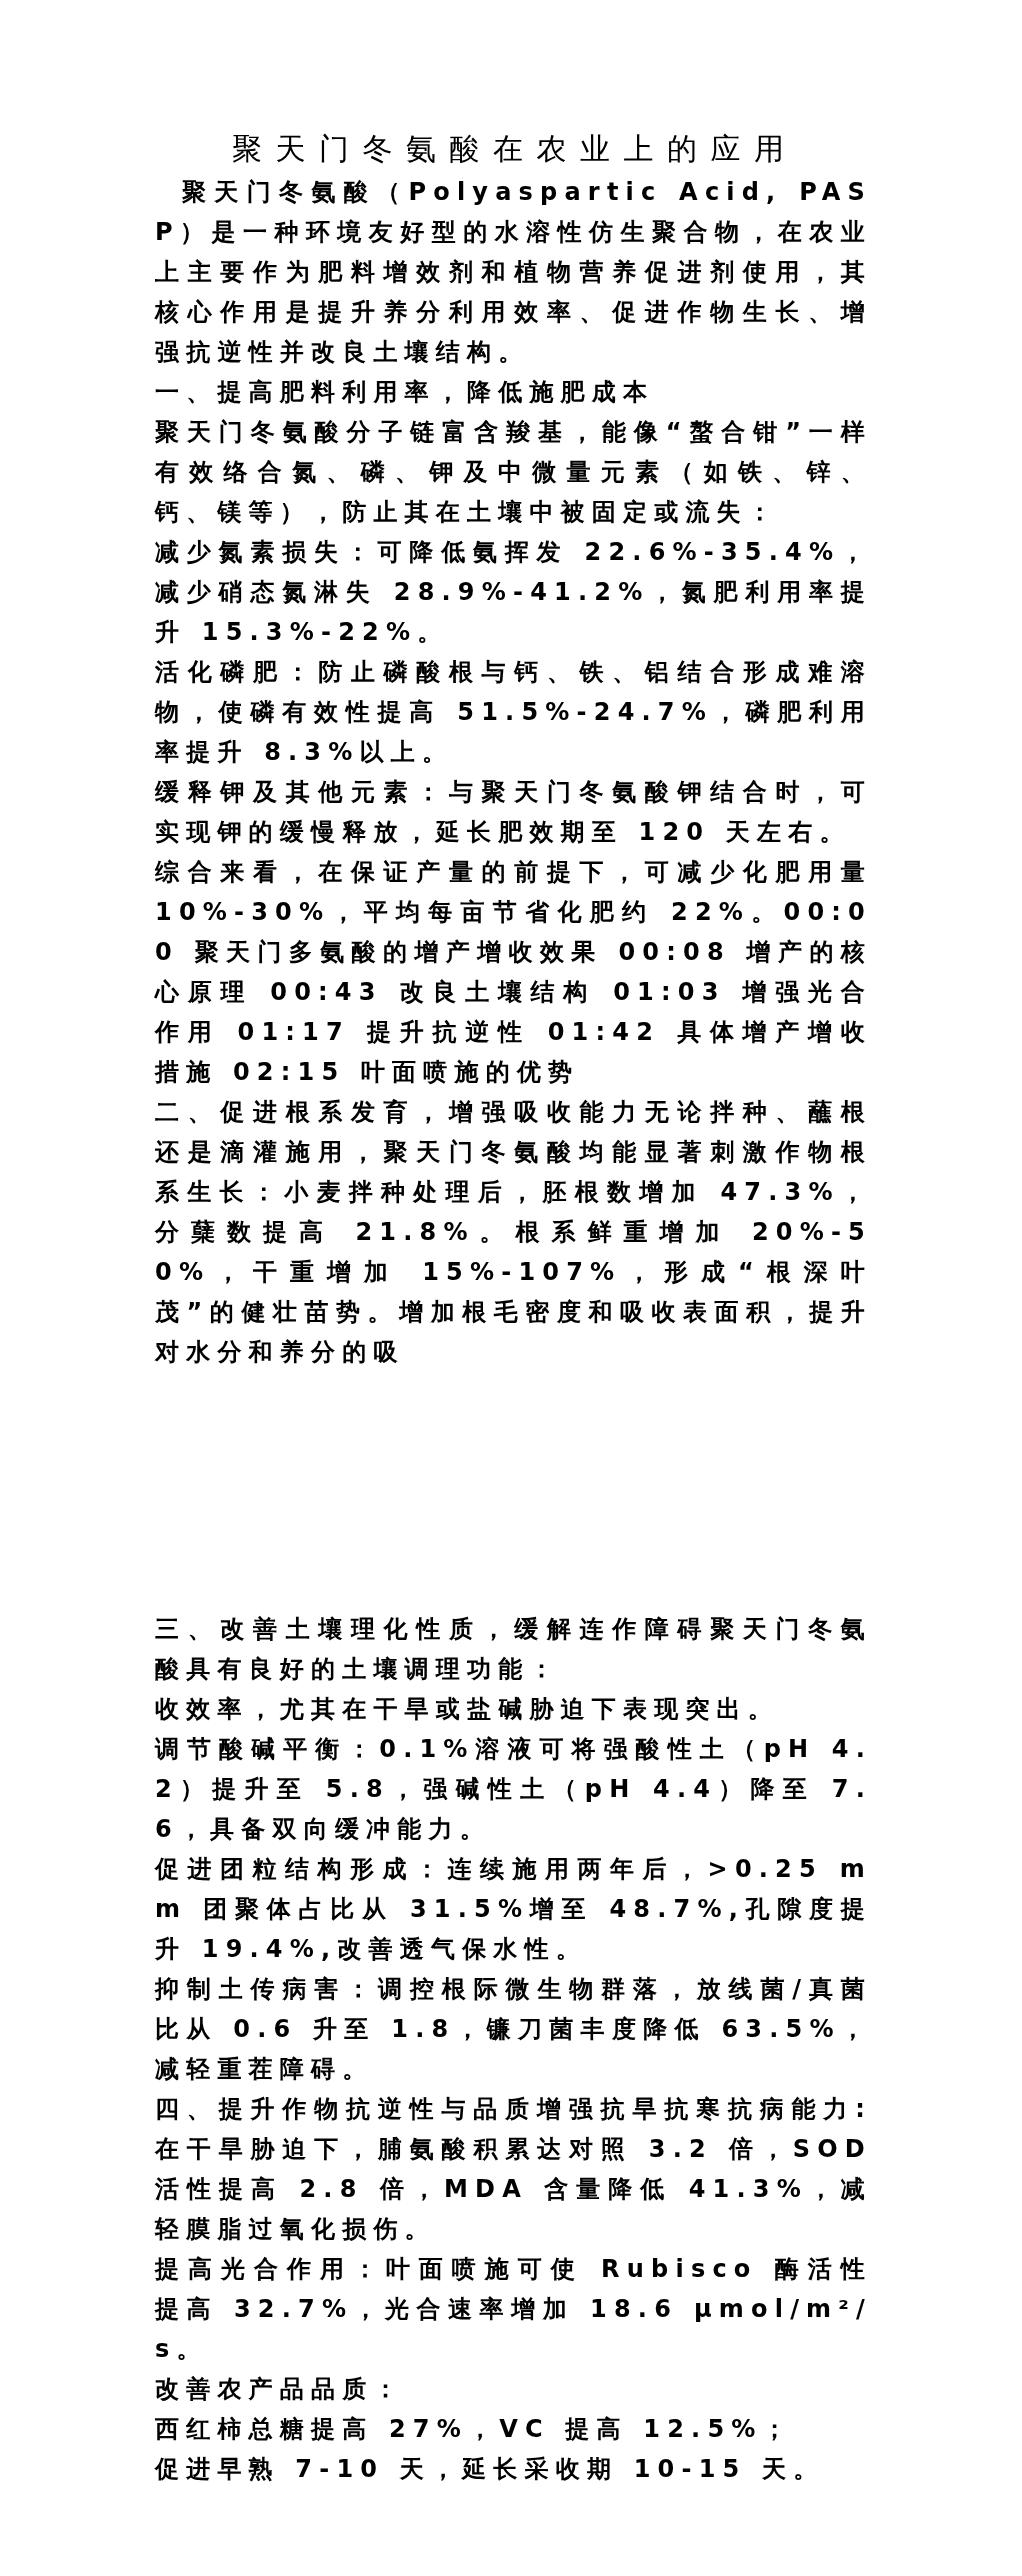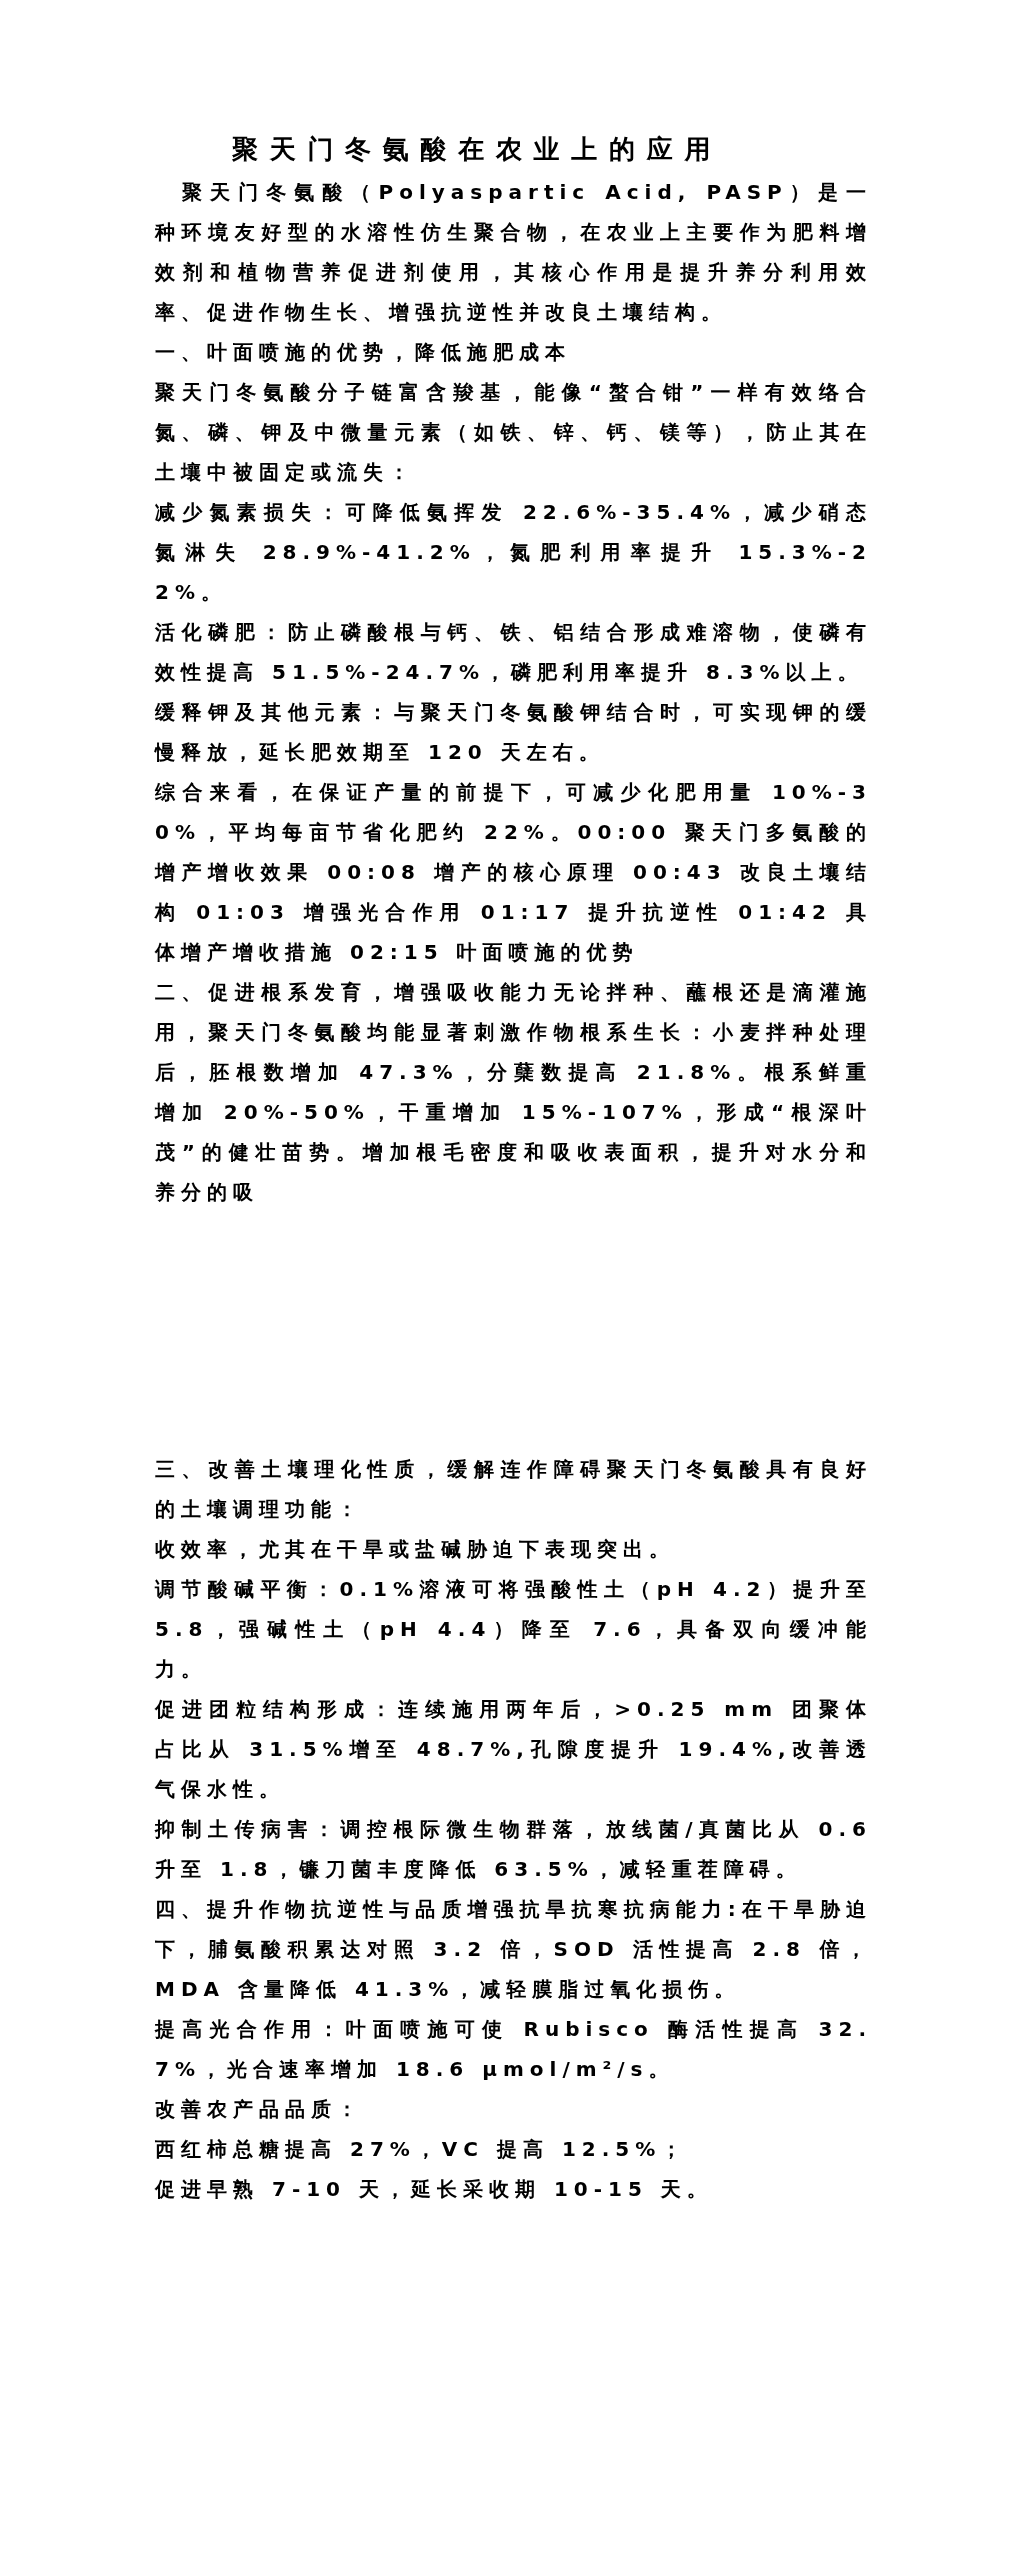--- a/index.html
+++ b/index.html
@@ -18,50 +18,50 @@
   .page {
     box-sizing: border-box;
     width: 1022px;
     height: 2891px;
     padding: 126px 150px 0 155px;
     background: #ffffff;
   }
   .doc-title {
     margin: 0;
     padding-left: 77px;
-    font-size: 26px;
+    font-size: 30px;
     line-height: 46px;
     letter-spacing: 0.45em;
-    font-weight: bold;
+    font-weight: normal;
     white-space: nowrap;
   }
   .para {
     margin: 0;
-    font-size: 20px;
+    font-size: 24px;
     line-height: 40px;
     letter-spacing: 0.30em;
     text-align: justify;
     text-justify: inter-character;
     word-break: break-all;
   }
   .para.indent {
     text-indent: 27px;
   }
   .page-gap {
     height: 237px;
   }
 </style>
 </head>
 <body>
 
 <div class="page">
   <h1 class="doc-title">聚天门冬氨酸在农业上的应用</h1>
   <div id="doc-body">
       <p class="para indent">聚天门冬氨酸（Polyaspartic Acid, PASP）是一种环境友好型的水溶性仿生聚合物，在农业上主要作为肥料增效剂和植物营养促进剂使用，其核心作用是提升养分利用效率、促进作物生长、增强抗逆性并改良土壤结构。</p>
-      <p class="para">一、叶面喷施的优势，降低施肥成本</p>
+      <p class="para">一、提高肥料利用率，降低施肥成本</p>
       <p class="para">聚天门冬氨酸分子链富含羧基，能像“螯合钳”一样有效络合氮、磷、钾及中微量元素（如铁、锌、钙、镁等），防止其在土壤中被固定或流失：</p>
       <p class="para">减少氮素损失：可降低氨挥发 22.6%-35.4%，减少硝态氮淋失 28.9%-41.2%，氮肥利用率提升 15.3%-22%。</p>
       <p class="para">活化磷肥：防止磷酸根与钙、铁、铝结合形成难溶物，使磷有效性提高 51.5%-24.7%，磷肥利用率提升 8.3%以上。</p>
       <p class="para">缓释钾及其他元素：与聚天门冬氨酸钾结合时，可实现钾的缓慢释放，延长肥效期至 120 天左右。</p>
       <p class="para">综合来看，在保证产量的前提下，可减少化肥用量 10%-30%，平均每亩节省化肥约 22%。00:00 聚天门多氨酸的增产增收效果 00:08 增产的核心原理 00:43 改良土壤结构 01:03 增强光合作用 01:17 提升抗逆性 01:42 具体增产增收措施 02:15 叶面喷施的优势</p>
       <p class="para">二、促进根系发育，增强吸收能力无论拌种、蘸根还是滴灌施用，聚天门冬氨酸均能显著刺激作物根系生长：小麦拌种处理后，胚根数增加 47.3%，分蘖数提高 21.8%。根系鲜重增加 20%-50%，干重增加 15%-107%，形成“根深叶茂”的健壮苗势。增加根毛密度和吸收表面积，提升对水分和养分的吸</p>
       <div class="page-gap"></div>
       <p class="para">三、改善土壤理化性质，缓解连作障碍聚天门冬氨酸具有良好的土壤调理功能：</p>
       <p class="para">收效率，尤其在干旱或盐碱胁迫下表现突出。</p>
       <p class="para">调节酸碱平衡：0.1%溶液可将强酸性土（pH 4.2）提升至 5.8，强碱性土（pH 4.4）降至 7.6，具备双向缓冲能力。</p>

